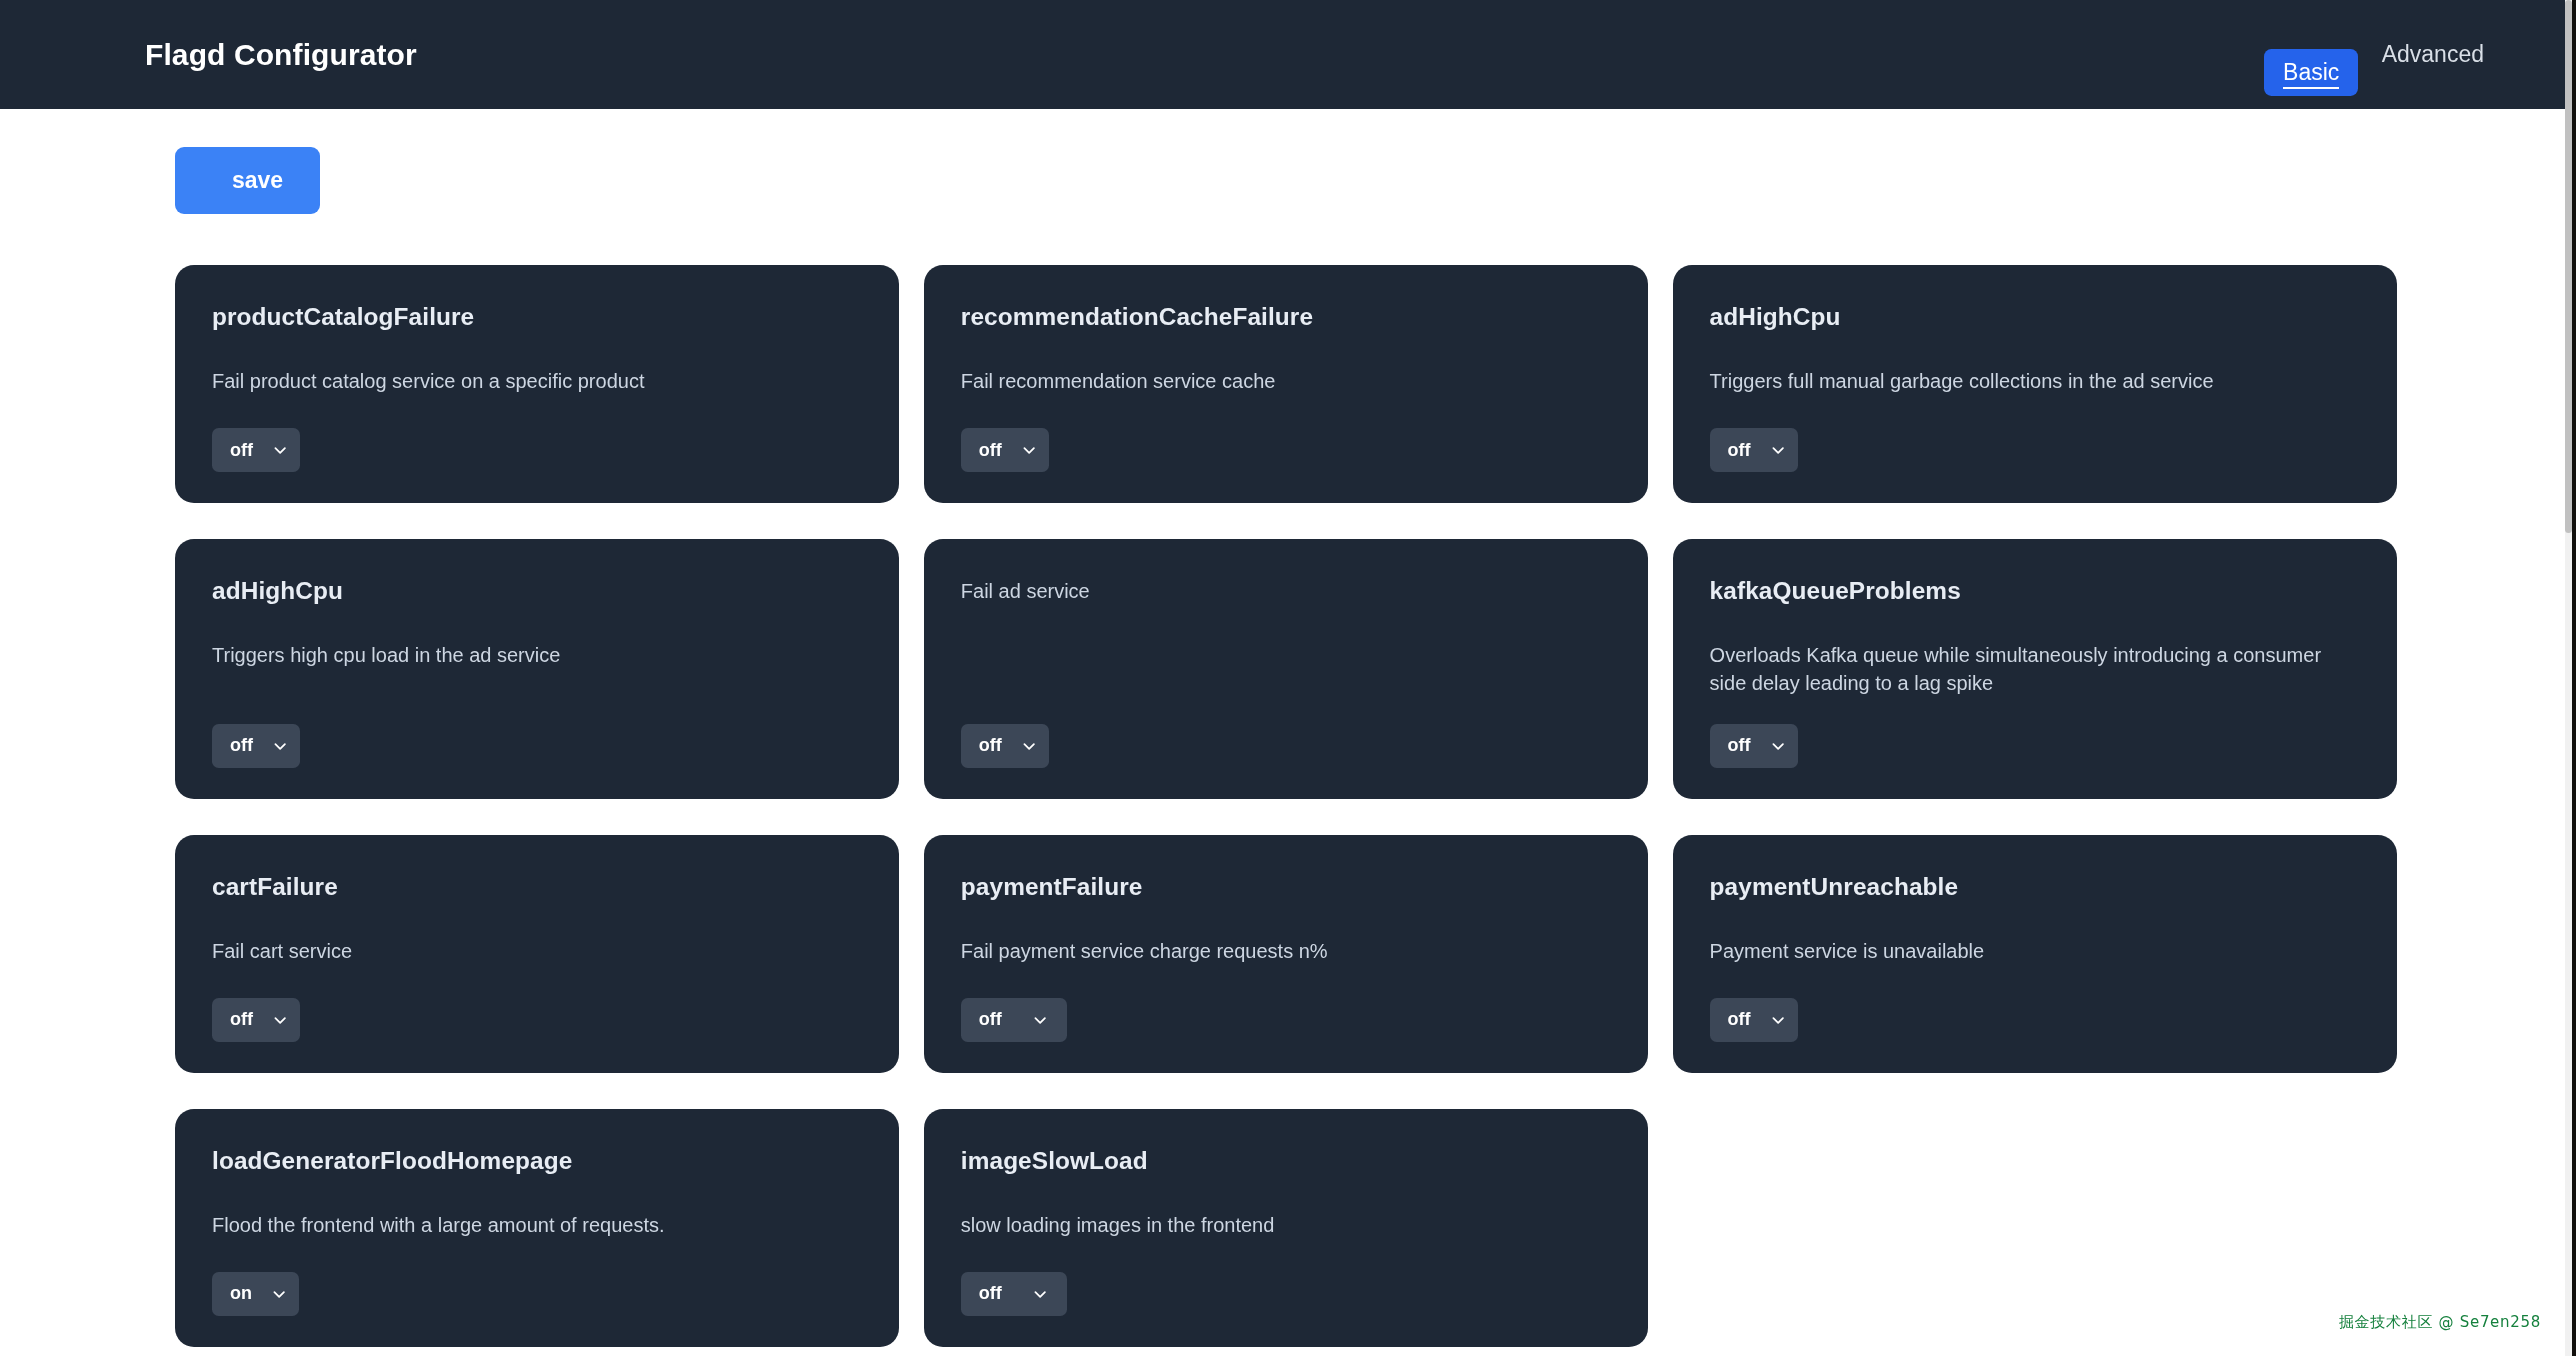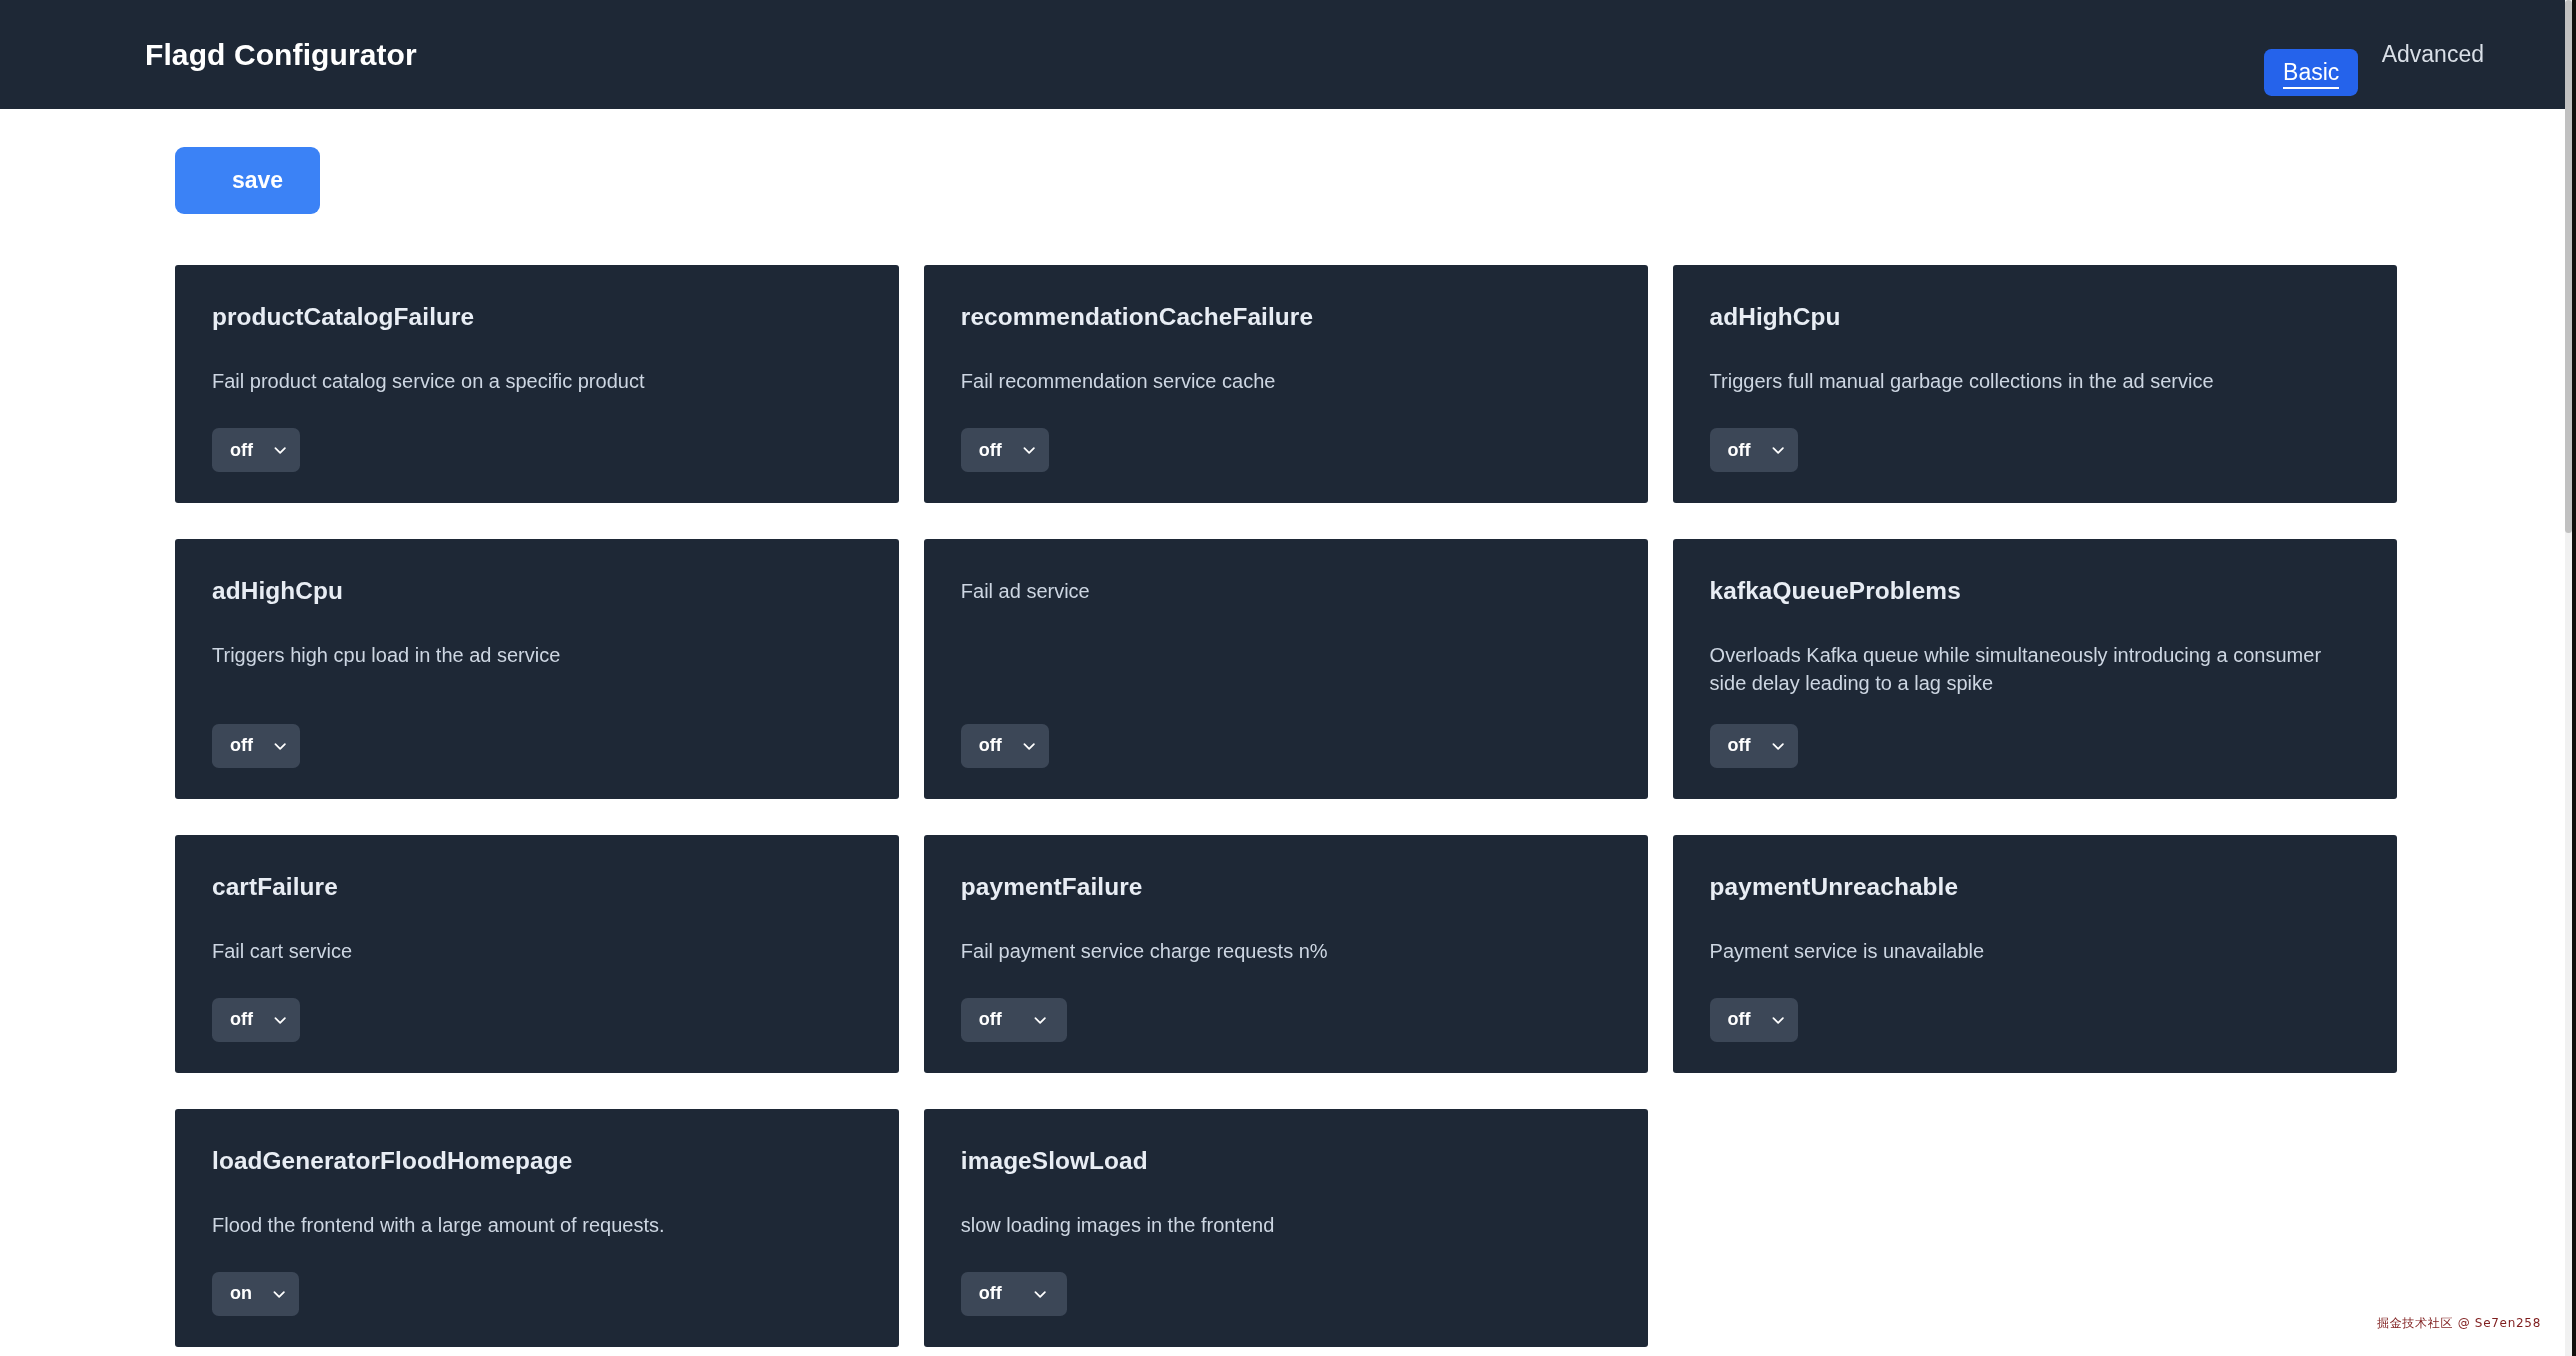--- a/index.html
+++ b/index.html
@@ -98,21 +98,21 @@
     padding: 0 175px 0 175px;
     display: grid;
     grid-template-columns: repeat(3, 1fr);
     column-gap: 24.4px;
     row-gap: 36px;
     align-items: stretch;
   }
 
   .flag-card {
     background: #1e2836;
-    border-radius: 3px;
+    border-radius: 19px;
     padding: 38px 37px 31px 37px;
     display: flex;
     flex-direction: column;
     min-height: 238px;
   }
 
   .flag-name {
     color: #e8edf4;
     font-size: 24.4px;
     font-weight: bold;
@@ -156,22 +156,22 @@
     height: 16.3px;
     flex: none;
   }
   .chevron svg { display: block; }
 
   
   #watermark {
     position: absolute;
     right: 31px;
     bottom: 25px;
-    font-size: 12px;
-    color: #7f1d1d;
+    font-size: 15px;
+    color: #15803d;
     letter-spacing: 0.7px;
     white-space: nowrap;
     font-family: "DejaVu Sans", sans-serif;
     pointer-events: none;
   }
 
   
   #page-scrollbar {
     position: absolute;
     top: 0;

